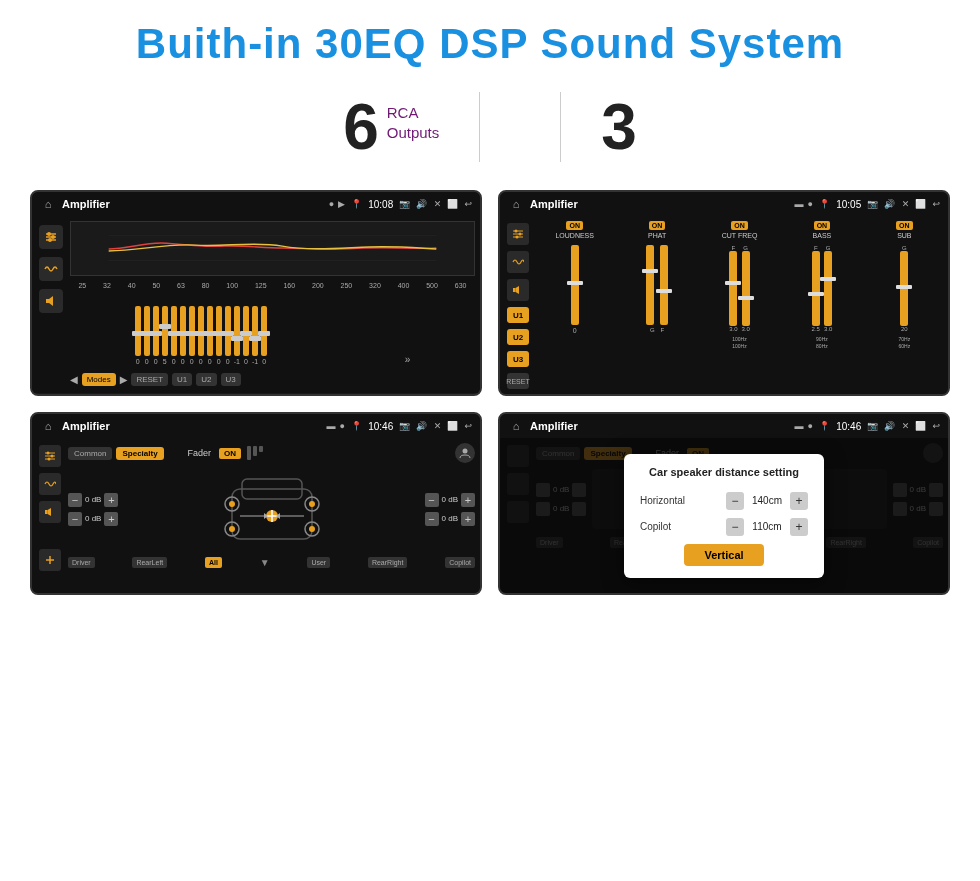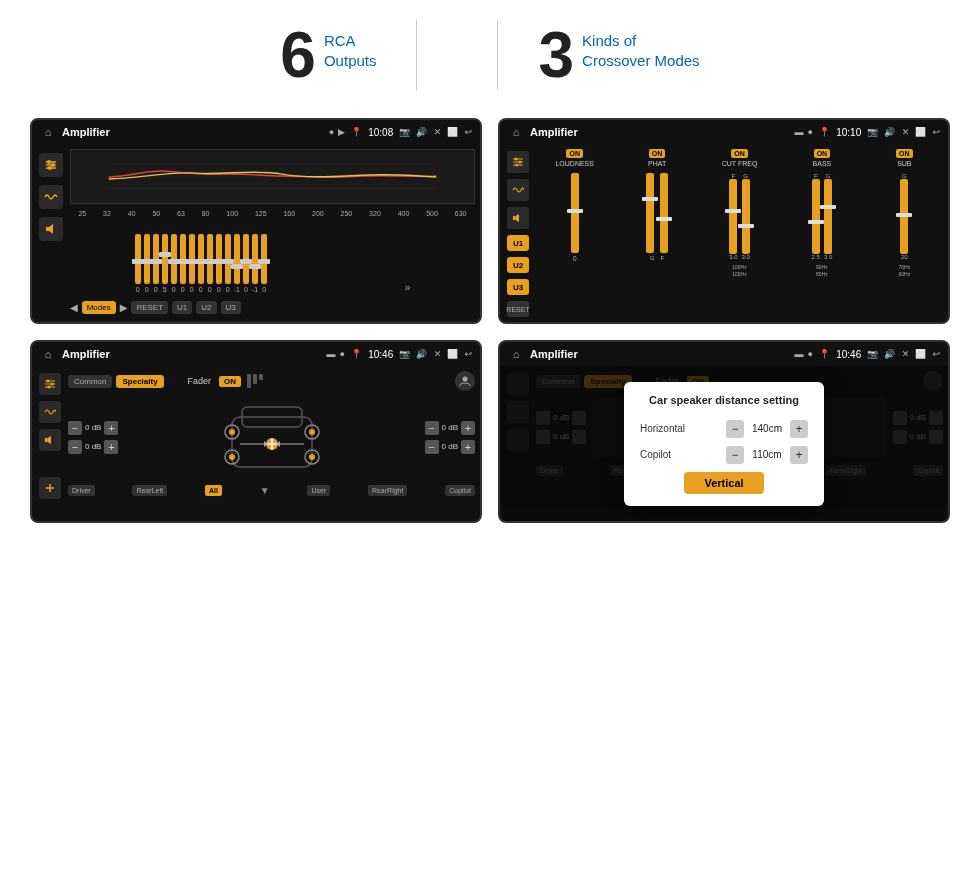--- a/index.html
+++ b/index.html
@@ -42,21 +42,21 @@
 
     .stat-number {
       font-size: 64px;
       font-weight: 900;
       color: #222;
       line-height: 1;
     }
 
     .stat-text {
       font-size: 15px;
-      color: #0369a1;
+      color: #701a75;
       line-height: 1.3;
       padding-top: 8px;
     }
 
     .stat-divider {
       width: 1px;
       height: 70px;
       background: #ccc;
     }
 
@@ -308,33 +308,33 @@
       stroke: #e8c040;
       stroke-width: 1.5;
       fill: none;
     }
   </style>
 </head>
 <body>
 
 <div class="page-container">
 
+  <h1 class="main-title">Buith-in 30EQ DSP Sound System</h1>
 
   <div class="stats-row">
     <div class="stat-item">
       <span class="stat-number">6</span>
       <span class="stat-text">RCA<br>Outputs</span>
     </div>
     <div class="stat-divider"></div>
     <div class="stat-item">
     </div>
     <div class="stat-divider"></div>
     <div class="stat-item">
       <span class="stat-number">3</span>
-      <span class="stat-text">Kinds of<br>Crossover Modes</span>
     </div>
   </div>
 
   <div class="screens-grid">
 
     <div class="screen-box">
       <div class="status-bar">
         <div class="status-home">⌂</div>
         <div class="status-title">Amplifier</div>
         <div class="status-icons">
@@ -520,21 +520,21 @@
 
     <div class="screen-box">
       <div class="status-bar">
         <div class="status-home">⌂</div>
         <div class="status-title">Amplifier</div>
         <div class="status-icons">
           <span class="status-icon">▬</span>
           <span class="status-icon">●</span>
         </div>
         <span class="status-icon">📍</span>
-        <span class="status-time">10:10</span>
+        <span class="status-time">10:05</span>
         <span class="status-icon">📷</span>
         <span class="status-icon">🔊</span>
         <span class="status-icon">✕</span>
         <span class="status-icon">⬜</span>
         <span class="status-icon">↩</span>
       </div>
       <div style="display:flex; background:#111; flex:1; padding:5px; gap:5px; min-height:155px;">
 
         <div style="display:flex; flex-direction:column; align-items:center; gap:6px; width:26px;">
           <div style="width:22px; height:22px; background:#2a2a2a; border-radius:3px; display:flex; align-items:center; justify-content:center; margin-top:2px;">

